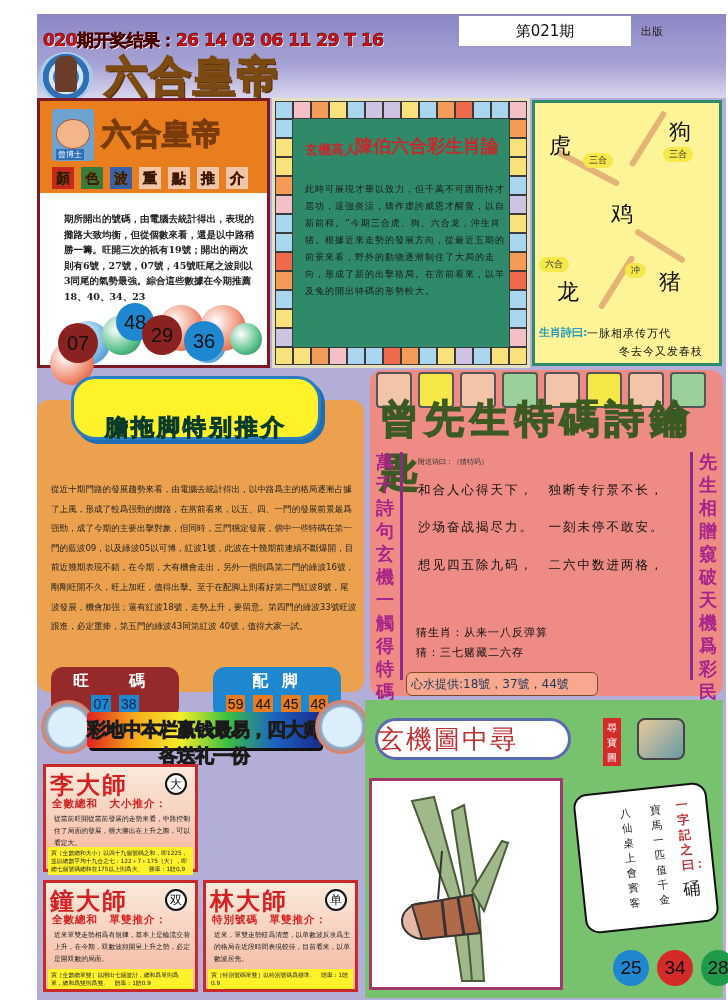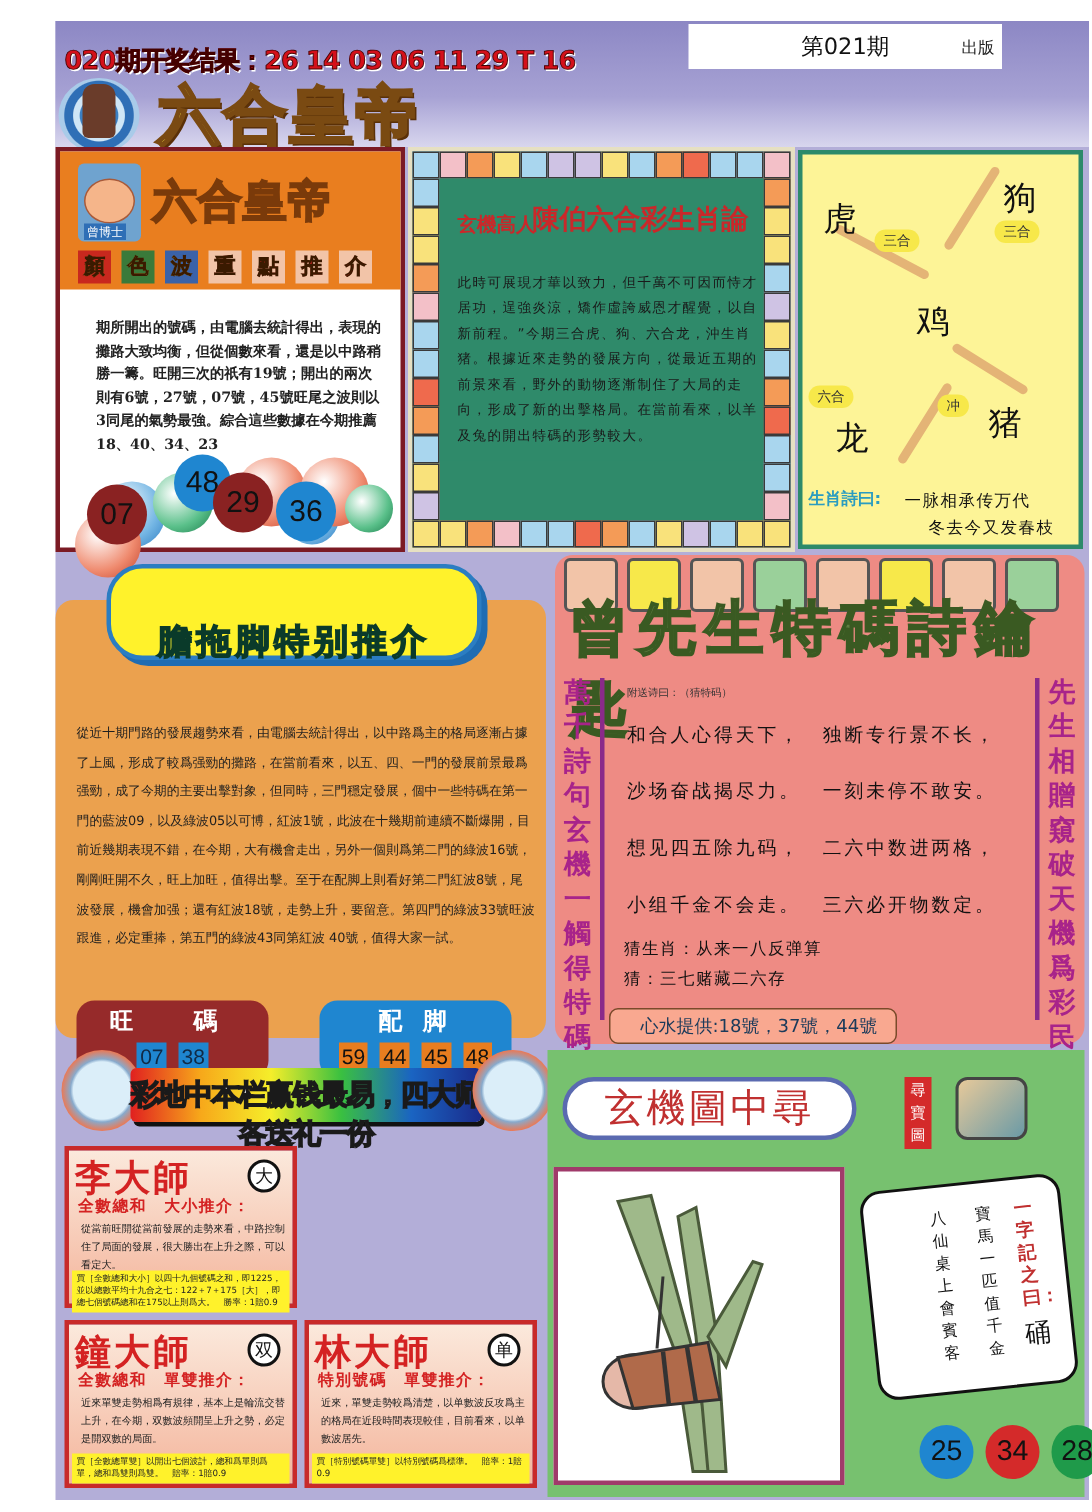--- a/index.html
+++ b/index.html
@@ -1,21 +1,21 @@
 <!DOCTYPE html>
 <html><head>
 <meta charset="utf-8">
 <style>
 *{box-sizing:border-box;margin:0;padding:0}
 html,body{width:728px;height:1008px;background:#ffffff;overflow:hidden}
 body{font-family:"DejaVu Sans","Liberation Sans",sans-serif;position:relative}
 .page{position:absolute;left:37px;top:14px;width:689px;height:986px;background:#b3aed8}
 
 .header{position:absolute;left:0;top:0;width:689px;height:84px;background:linear-gradient(180deg,#8c87c4 0%,#a7a2d4 60%,#d8d6ee 100%)}
-.issue-box{position:absolute;left:422px;top:2px;width:209px;height:30px;background:#fff;font-size:15px;color:#111;text-align:center;line-height:30px}
+.issue-box{position:absolute;left:422px;top:2px;width:172px;height:30px;background:#fff;font-size:15px;color:#111;text-align:center;line-height:30px}
 .publish{position:absolute;left:604px;top:10px;font-size:11px;color:#222}
 .result{position:absolute;left:6px;top:15px;font-size:17px;font-weight:bold;color:#d4101a;letter-spacing:-0.5px;-webkit-text-stroke:0.6px #400;text-shadow:1px 1px 0 #fff}
 .logo-circle{position:absolute;left:2px;top:38px;width:54px;height:50px;border-radius:50%;background:radial-gradient(circle,#fff 0 18%,#3a7fc2 20% 34%,#cfe6f6 36% 46%,#2f6fb6 48% 62%,#a9cbe9 64%);}
 .logo-figure{position:absolute;left:18px;top:42px;width:22px;height:36px;background:#6a3c2a;border-radius:8px 8px 4px 4px}
 .big-title{position:absolute;left:68px;top:35px;font-size:42px;font-weight:bold;color:#ffe84a;-webkit-text-stroke:2px #7a4a12;letter-spacing:2px;text-shadow:2px 2px 0 #5a3008}
 .slogan{position:absolute;left:272px;top:48px;font-size:23px;font-weight:bold;color:#f59a1a;-webkit-text-stroke:1px #7a2a00;letter-spacing:0}
 
 .sec1-left{position:absolute;left:0;top:84px;width:233px;height:270px;border:3px solid #7b1a24;background:#fff}
 .s1-top{position:absolute;left:0;top:0;width:227px;height:92px;background:#e97e1f}
 .kid{position:absolute;left:12px;top:8px;width:42px;height:52px;background:#6fa3cf;border-radius:4px}
@@ -40,21 +40,21 @@
 .mid-title-small{position:absolute;left:12px;top:22px;font-size:13px;color:#c9282a;font-weight:bold}
 .mid-title-big{position:absolute;left:62px;top:15px;font-size:18px;color:#c9282a;font-weight:bold}
 .mid-body{position:absolute;left:12px;top:62px;width:200px;font-size:9px;line-height:17px;color:#1a1a1a;letter-spacing:1px}
 
 .sec1-right{position:absolute;left:495px;top:86px;width:190px;height:266px;background:#fdf497;border:3px solid #2d8a6a}
 .zc{position:absolute;font-family:"DejaVu Serif","Liberation Serif",serif;font-size:22px;color:#111}
 .tag{position:absolute;background:#f7e84a;border-radius:10px;font-size:9px;padding:1px 6px;color:#333}
 .branch{position:absolute;height:6px;background:#e4b476;border-radius:3px}
 .poem-lbl{position:absolute;left:4px;top:222px;font-size:11px;color:#2a9cc0;font-weight:bold}
 .poem-l1,.poem-l2{position:absolute;font-family:"DejaVu Serif","Liberation Serif",serif;font-size:11px;color:#111;letter-spacing:1px}
-.poem-l1{left:68px;top:223px}.poem-l2{left:84px;top:241px}
+.poem-l1{left:52px;top:223px}.poem-l2{left:84px;top:241px}
 
 .sec2-left{position:absolute;left:0;top:354px;width:333px;height:326px}
 .song-box{position:absolute;left:0;top:32px;width:327px;height:292px;background:#eba14e;border-radius:12px}
 .song-banner{position:absolute;left:34px;top:8px;width:250px;height:64px;background:#fff22b;border-radius:24px;border:3px solid #2b7dc2;box-shadow:4px 4px 0 #1f6cb2}
 .song-t1{position:absolute;left:0;width:100%;top:2px;text-align:center;font-size:24px;font-weight:bold;color:#8a5a2a;letter-spacing:18px;-webkit-text-stroke:1px #3a2000}
 .song-t2{position:absolute;left:0;width:100%;top:33px;text-align:center;font-size:23px;font-weight:bold;color:#2a8a6a;letter-spacing:3px;-webkit-text-stroke:1px #0a3a2a}
 .song-body{position:absolute;left:14px;top:80px;width:306px;font-size:8.6px;line-height:19.6px;color:#1f1f1f}
 .hot-box{position:absolute;left:14px;top:267px;width:128px;height:52px;background:#962a2a;border-radius:12px}
 .hot-title{position:absolute;left:0;width:100%;top:4px;text-align:center;font-size:16px;font-weight:bold;color:#fff;letter-spacing:12px}
 .pair-box{position:absolute;left:176px;top:267px;width:128px;height:52px;background:#1f86d0;border-radius:12px}
@@ -67,36 +67,36 @@
 .sec2-right{position:absolute;left:333px;top:356px;width:353px;height:326px;background:#ee8b84;border-radius:12px}
 .key-icons{position:absolute;left:6px;top:2px;width:330px;height:36px;display:flex;gap:6px}
 .key-icons span{flex:1;border:2px solid #555;border-radius:4px}
 .zeng-title{position:absolute;left:10px;top:22px;font-size:39px;font-weight:bold;color:#5f7d42;-webkit-text-stroke:1.5px #3a5a22;letter-spacing:6px}
 .vert-l,.vert-r{position:absolute;top:80px;width:22px;font-size:18px;font-weight:bold;color:#a8238a;line-height:23px;text-align:center}
 .vert-l{left:4px}.vert-r{right:4px}
 .vline{position:absolute;top:82px;width:3px;height:228px;background:#8a2a8a}
 .attach{position:absolute;left:48px;top:87px;font-size:7px;color:#333}
 .poem-row{position:absolute;left:48px;font-family:"DejaVu Serif","Liberation Serif",serif;font-size:12.5px;color:#111;letter-spacing:2px;white-space:pre}
 .guess{position:absolute;left:46px;font-family:"DejaVu Serif","Liberation Serif",serif;font-size:11px;color:#111;letter-spacing:1px}
-.xin-box{position:absolute;left:36px;top:302px;width:192px;height:24px;background:#f9a890;border:1px solid #7a4a2a;border-radius:6px;font-size:12px;color:#1a3a5a;line-height:22px;padding-left:20px}
+.xin-box{position:absolute;left:36px;top:302px;width:192px;height:24px;background:#f9a890;border:1px solid #7a4a2a;border-radius:6px;font-size:12px;color:#1a3a5a;line-height:22px;padding-left:4px}
 
 .banner{position:absolute;left:4px;top:684px;width:328px;height:58px}
 .coin-l,.coin-r{position:absolute;top:2px;width:54px;height:54px;border-radius:50%;background:radial-gradient(circle,#dbeef9 0 50%,#8ac 55%,#e77b5a 70%,#2aa07a 85%)}
 .coin-l{left:0}.coin-r{right:0}
 .rainbow{position:absolute;left:46px;top:14px;width:234px;height:36px;background:linear-gradient(90deg,#e02020,#f7a81a,#f5ee2a,#3ac040,#1a64c2,#1a2a8a);border-radius:4px;box-shadow:2px 3px 0 #111}
 .rainbow-text{position:absolute;left:0;width:100%;top:5px;text-align:center;font-size:19px;font-weight:bold;color:#fff;-webkit-text-stroke:1px #1a1a1a;letter-spacing:-1px}
 .master{position:absolute;width:155px;background:linear-gradient(180deg,#fbe9dc 0%,#f4b59c 100%);border:3px solid #c82a2a}
 .master-name{position:absolute;left:4px;top:2px;font-size:24px;font-weight:bold;color:#d42222;letter-spacing:2px}
 .master-badge{position:absolute;right:8px;top:6px;width:22px;height:22px;border:2px solid #111;border-radius:50%;background:#fff;font-size:12px;text-align:center;line-height:18px;color:#111}
 .master-sub{position:absolute;left:6px;top:30px;font-size:10.5px;font-weight:bold;color:#d42222;letter-spacing:1px}
 .master-body{position:absolute;left:8px;top:46px;width:138px;font-size:6.8px;line-height:12px;color:#222}
 .master-foot{position:absolute;left:2px;width:145px;background:#fff22b;font-size:5.8px;line-height:8px;color:#222;padding:2px 3px}
 
 .sec3-right{position:absolute;left:328px;top:686px;width:358px;height:298px;background:#77c16f}
-.xuan-title{position:absolute;left:10px;top:18px;width:196px;height:42px;border-radius:22px;background:#fff;border:3px solid #5a6ab0;font-size:26px;color:#c03030;text-align:center;line-height:36px;letter-spacing:2px}
+.xuan-title{position:absolute;left:10px;top:18px;width:196px;height:42px;border-radius:22px;background:#fff;border:3px solid #5a6ab0;font-size:26px;color:#c03030;line-height:36px;letter-spacing:2px}
 .xunbao{position:absolute;left:238px;top:18px;width:18px;height:48px;background:#d42a2a;color:#fff;font-size:10px;line-height:15px;text-align:center;padding-top:2px}
 .treasure-pic{position:absolute;left:272px;top:18px;width:48px;height:42px;border:2px solid #444;border-radius:8px;background:linear-gradient(135deg,#e7c99a,#6a9aa6)}
 .picture{position:absolute;left:4px;top:78px;width:194px;height:212px;background:#fff;border:3px solid #a03a6a}
 .scroll{position:absolute;left:214px;top:88px;width:134px;height:140px;background:#fff;border:2px solid #111;border-radius:14px;transform:rotate(-6deg)}
 .scroll-title{position:absolute;left:100px;top:12px;width:16px;font-size:12px;color:#c03030;line-height:15px;font-weight:bold}
 .scroll-ans{position:absolute;left:99px;top:92px;font-size:17px;color:#111;font-family:"DejaVu Serif","Liberation Serif",serif}
 .scroll-col{position:absolute;top:14px;width:12px;font-family:"DejaVu Serif","Liberation Serif",serif;font-size:10.5px;line-height:15px;color:#111}
 .num-ball{position:absolute;top:250px;width:36px;height:36px;border-radius:50%;font-family:"Liberation Sans",sans-serif;font-size:19px;color:#111;text-align:center;line-height:36px}
 </style>
 </head>
@@ -271,21 +271,20 @@
     </div>
     <div class="zeng-title">曾先生特碼詩鑰匙</div>
     <div class="vert-l">萬千詩句玄機一觸得特碼</div>
     <div class="vline" style="left:30px"></div>
     <div class="vline" style="right:30px"></div>
     <div class="vert-r">先生相贈窺破天機爲彩民</div>
     <div class="attach">附送诗曰：（猜特码）</div>
     <div class="poem-row" style="top:149px">沙场奋战揭尽力。　一刻未停不敢安。</div>
     <div class="poem-row" style="top:112px">和合人心得天下，　独断专行景不长，</div>
     <div class="poem-row" style="top:187px">想见四五除九码，　二六中数进两格，</div>
-    <div class="poem-row" style="top:225px">小组千金不会走。　三六必开物数定。</div>
     <div class="guess" style="top:255px">猜生肖：从来一八反弹算</div>
     <div class="guess" style="top:275px">猜：三七赌藏二六存</div>
     <div class="xin-box">心水提供:18號，37號，44號</div>
   </div>
 
   <div class="banner">
     <div class="coin-l"></div>
     <div class="rainbow">
       <div class="rainbow-text">彩地中本栏赢钱最易，四大师各送礼一份</div>
     </div>

